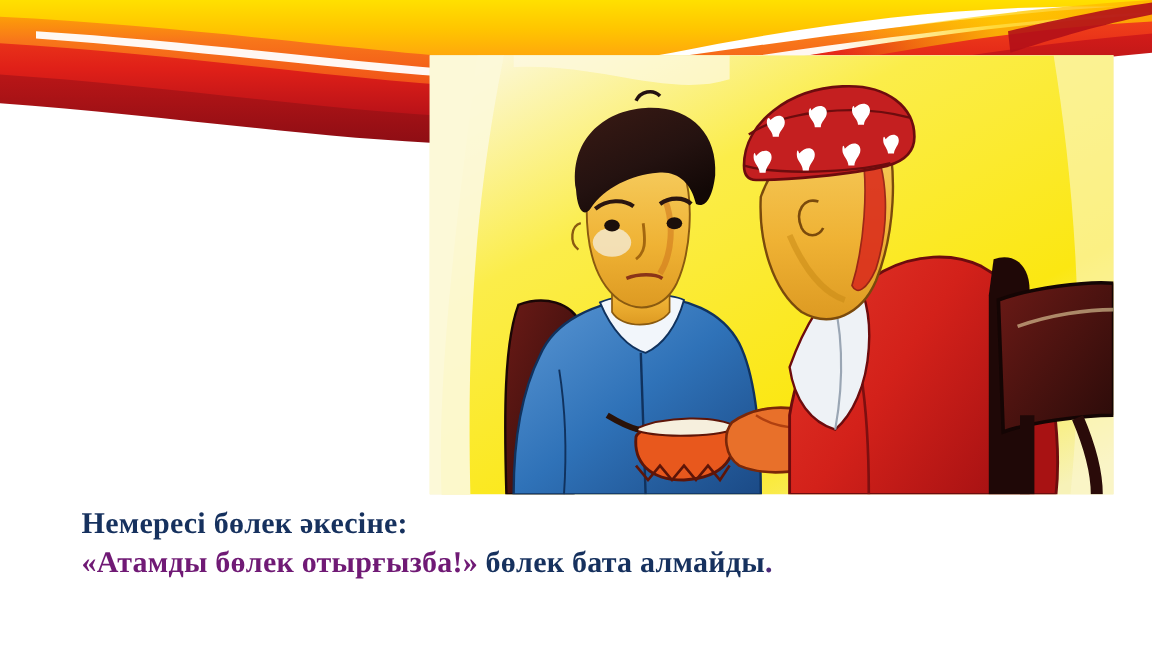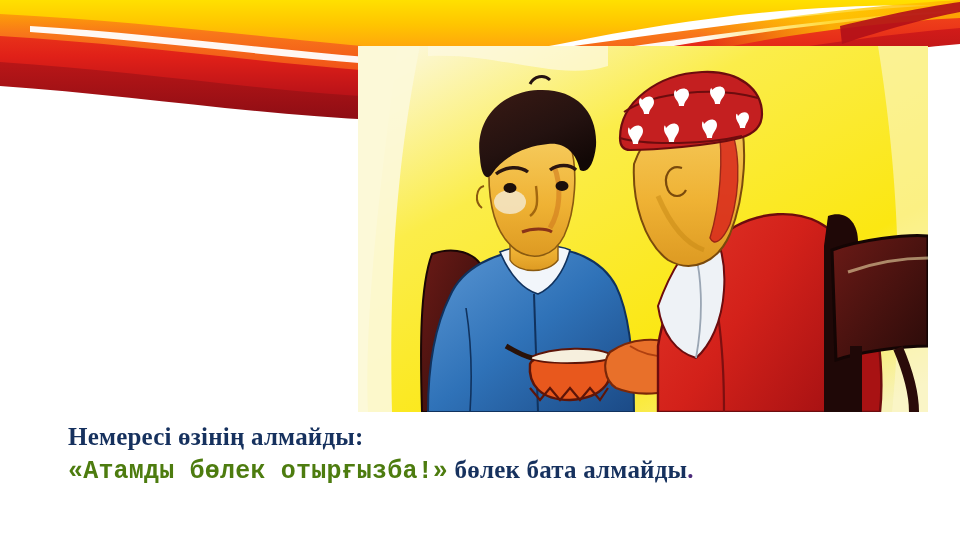--- a/index.html
+++ b/index.html
@@ -43,21 +43,21 @@
   }
   .capline{
     font-family:"Liberation Serif", serif;
     font-weight:bold;
     font-size:25px;
     line-height:33px;
     letter-spacing:0.2px;
     white-space:nowrap;
   }
   .navy{color:#16315e;}
-  .red{color:#4d7c0f;font-family:Liberation Mono, monospace;}
+  .red{color:#701a75;}
   .dot{color:#4b2a7a;}
 </style>
 </head>
 <body>
 
 <div id="slide">
 
   <svg id="ribbon" viewBox="0 0 960 120" preserveAspectRatio="none">
     <defs>
       <linearGradient id="gYel" x1="0" y1="0" x2="0" y2="1">
@@ -242,17 +242,17 @@
 
       <path d="M470,170 C486,164 500,174 500,196 L500,366 L466,366 L466,200 Z" fill="#1f0807"></path>
       <path d="M474,204 C500,194 548,188 570,190 L570,300 C544,300 500,306 478,314 Z" fill="url(#chairG)" stroke="#140504" stroke-width="3"></path>
       <path d="M490,226 C518,216 548,212 570,212" stroke="#f7e9b0" stroke-width="3" fill="none" opacity="0.55"></path>
       <path d="M498,300 L498,366" stroke="#1f0807" stroke-width="12" fill="none"></path>
       <path d="M540,302 C552,330 556,350 556,366" stroke="#2a0b09" stroke-width="10" fill="none"></path>
     </svg>
   </div>
 
   <div id="caption">
-    <div class="capline navy">Немересі өзінің алмайды:</div>
+    <div class="capline navy">Немересі бөлек әкесіне:</div>
     <div class="capline"><span class="red">«Атамды бөлек отырғызба!»</span><span class="navy"> бөлек бата алмайды</span><span class="dot">.</span></div>
   </div>
 
 </div>
 
 </body></html>

